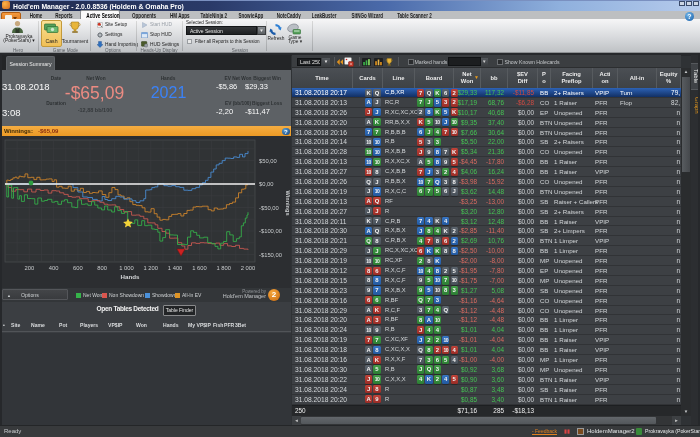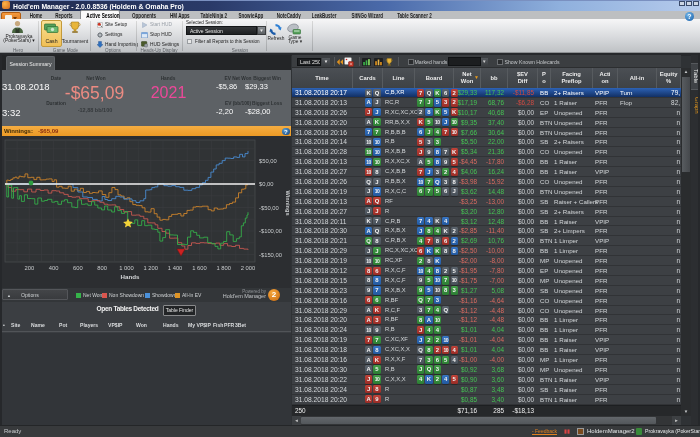--- a/index.html
+++ b/index.html
@@ -23,21 +23,21 @@
 .ritem{font-size:4.8px;color:#1e1e1e;white-space:nowrap}
 .ritem.gray{color:#9aa0a8}
 .icon{position:absolute}
 
 #tabbar{left:0;top:55px;width:291px;height:15px;background:#232527}
 #sstab{left:6px;top:56px;width:49px;height:14px;background:#54585b;border:1px solid #606468;border-bottom:none;color:#f0f0f0;font-size:5.2px;text-align:center;line-height:14px;border-radius:2px 2px 0 0}
 #summary{left:0;top:70px;width:291px;height:56px;background:#5d6165}
 .slabel{font-size:4.8px;font-weight:bold;color:#2e3234;text-align:center}
 .sval{color:#fafafa;}
 #bigred{color:#ec8b82;font-size:17.5px;left:57px;top:82.5px;width:75px;text-align:center}
-#bigwhite{color:#ec4899;font-size:16px;left:135px;top:83.5px;width:67px;text-align:center}
+#bigwhite{color:#3b82f6;font-size:16px;left:135px;top:83.5px;width:67px;text-align:center}
 #winbar{left:0;top:126px;width:291px;height:10px;background:linear-gradient(#f5ad42,#ec9a25);font-size:6px;font-weight:bold;line-height:10px}
 #winbar .w1{position:absolute;left:4px;color:#3c2a08}
 #winbar .w2{position:absolute;left:38px;color:#8c2f10}
 .info{width:7.5px;height:7.5px;border-radius:50%;background:radial-gradient(circle at 35% 30%,#5a9fd4,#123f78);color:#fff;font-size:6px;font-weight:bold;text-align:center;line-height:8px}
 #graphwrap{left:0;top:136px;width:291px;height:152px;background:#2c2e31}
 #legend{left:0;top:288px;width:291px;height:14px;background:#333639;font-size:5.3px;color:#cfd2d4;line-height:14px}
 .lsq{position:absolute;top:4.5px;width:5px;height:5px}#legend u{position:absolute;text-decoration:none;font-size:5px;white-space:nowrap}
 #optbtn{left:2px;top:288.5px;width:66px;height:11px;background:linear-gradient(#434548,#393b3e);border:1px solid #54565a;color:#cfd2d4;font-size:5.2px;line-height:10px;border-radius:1px}
 #hm2circ{left:268px;top:289px;width:12px;height:12px;border-radius:50%;background:radial-gradient(circle at 35% 30%,#f5a53b,#c96a10);color:#fff;font-size:8px;font-weight:bold;text-align:center;line-height:12px}
 #opentables{left:0;top:302px;width:291px;height:123px;background:#3b3e42}
@@ -220,32 +220,32 @@
 <div class="abs" style="left:0;top:53px;width:700px;height:3px;background:#27292c"></div>
 <div class="abs" style="left:0;top:53px;width:2px;height:372px;background:#26282b;z-index:8"></div>
 <div class="abs" style="left:698px;top:53px;width:2px;height:372px;background:#26282b;z-index:8"></div>
 
 <div class="abs" id="tabbar"></div>
 <div class="abs" id="sstab">Session Summary</div>
 <div class="abs" id="summary">
  <div class="abs slabel" style="left:36px;top:6px;width:40px">Date</div>
  <div class="abs sval" style="left:2px;top:11px;width:52px;font-size:9.5px">31.08.2018</div>
  <div class="abs slabel" style="left:36px;top:31px;width:40px">Duration</div>
- <div class="abs sval" style="left:2px;top:36.5px;width:52px;font-size:9.5px">3:32</div>
+ <div class="abs sval" style="left:2px;top:36.5px;width:52px;font-size:9.5px">3:08</div>
  <div class="abs slabel" style="left:74px;top:6px;width:44px">Net Won</div>
  <div class="abs slabel" style="left:146px;top:6px;width:44px">Hands</div>
  <div class="abs" style="left:64px;top:36.5px;width:62px;text-align:center;font-size:5.5px;color:#35393c;font-weight:bold">-12,88 bb/100</div>
  <div class="abs slabel" style="left:216px;top:6px;width:44px">EV Net Won</div>
  <div class="abs sval" style="left:216px;top:11.5px;width:44px;font-size:7.5px">-$5,86</div>
  <div class="abs slabel" style="left:245px;top:6px;width:44px">Biggest Win</div>
  <div class="abs sval" style="left:245px;top:11.5px;width:44px;font-size:7.5px">$29,33</div>
  <div class="abs slabel" style="left:216px;top:31px;width:44px">EV (bb/100)</div>
  <div class="abs sval" style="left:216px;top:36.5px;width:44px;font-size:7.5px">-2,20</div>
  <div class="abs slabel" style="left:245px;top:31px;width:44px">Biggest Loss</div>
- <div class="abs sval" style="left:245px;top:36.5px;width:44px;font-size:7.5px">-$28,00</div>
+ <div class="abs sval" style="left:245px;top:36.5px;width:44px;font-size:7.5px">-$11,47</div>
 </div>
 <div class="abs" id="bigred">-$65,09</div>
 <div class="abs" id="bigwhite">2021</div>
 <div class="abs" id="winbar">
       <span class="w1">Winnings:</span>
       <span class="w2">-$65,09</span>
     </div>
 <div class="abs info" style="left:282px;top:127.5px">?</div>
 <div class="abs" id="graphwrap">
       <svg width="291" height="152" style="position:absolute;left:0;top:0">

